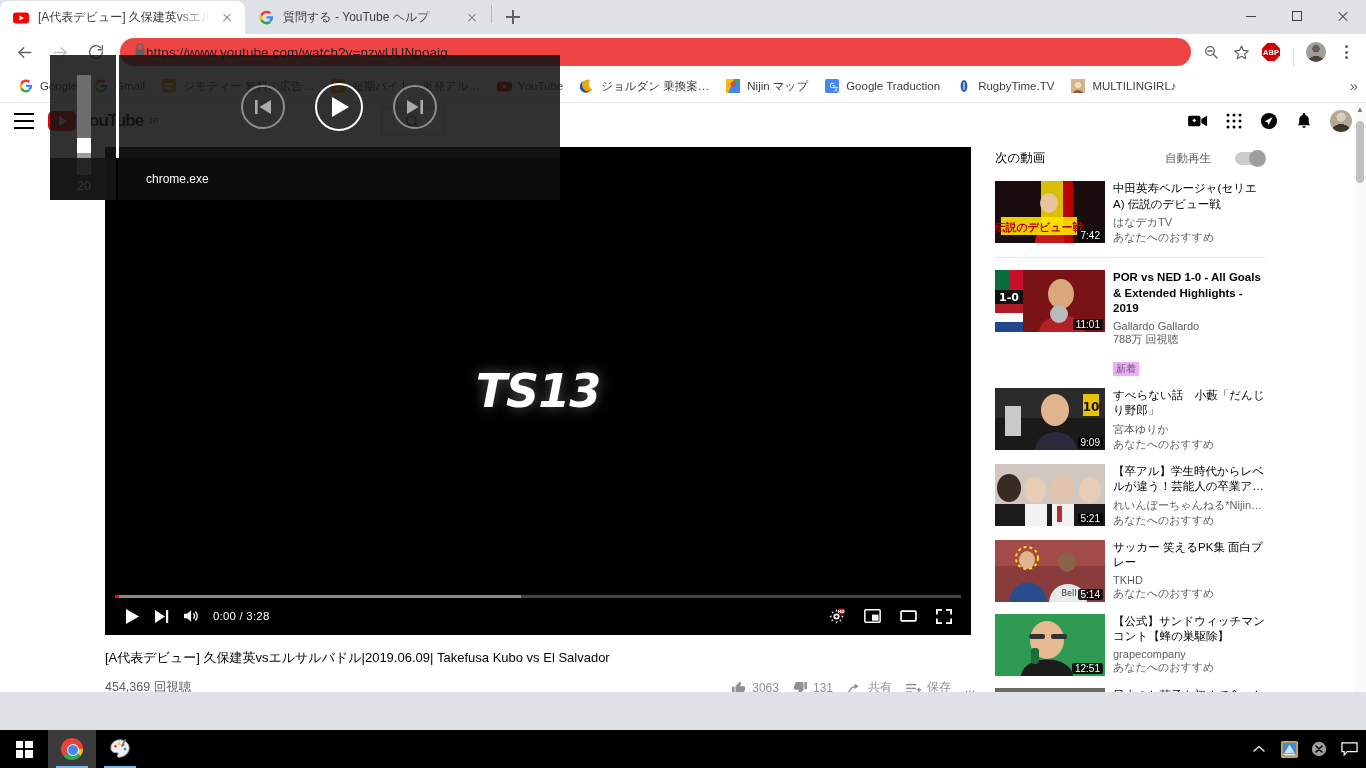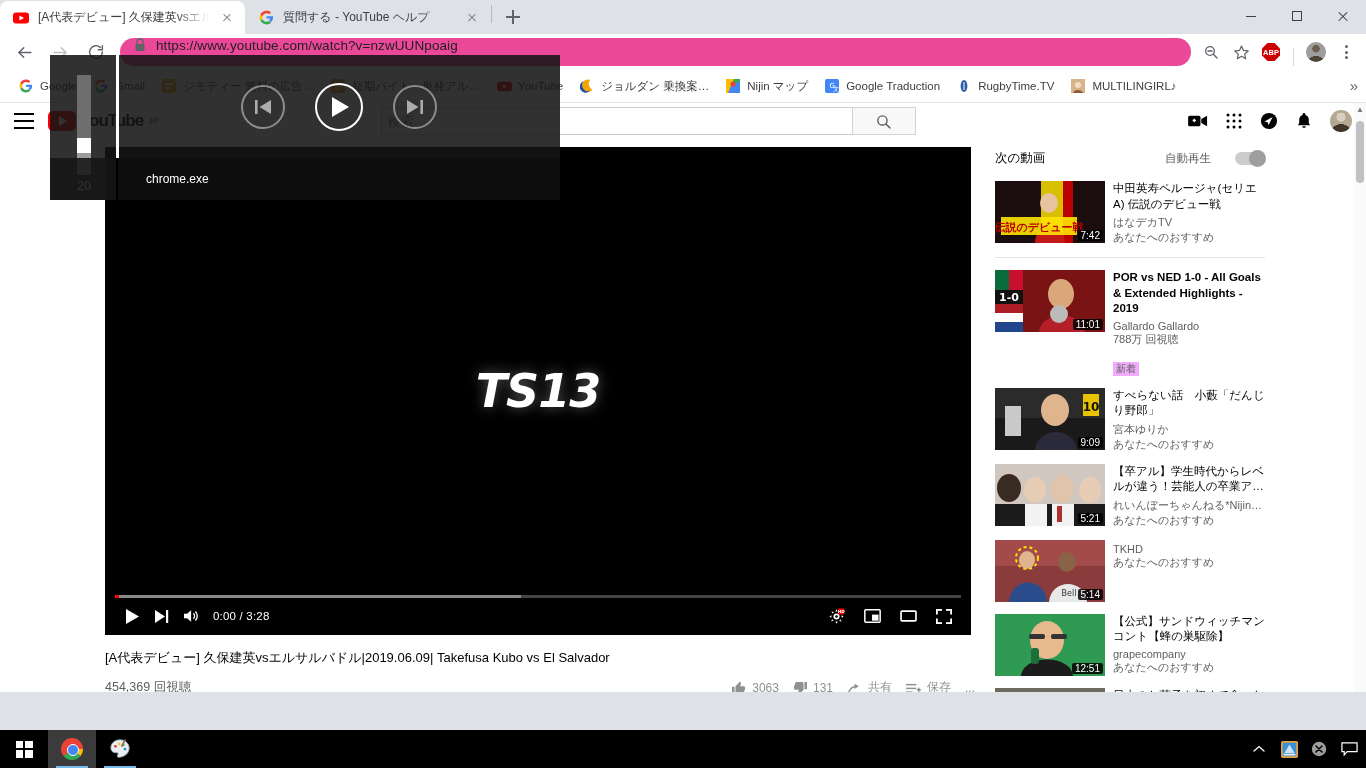--- a/index.html
+++ b/index.html
@@ -58,22 +58,22 @@
   .wc .cls::before,.wc .cls::after{content:"";position:absolute;left:0;top:5.5px;width:12px;height:1.2px;background:#3c4043;}
   .wc .cls::before{transform:rotate(45deg);} .wc .cls::after{transform:rotate(-45deg);}
 
   
   .toolbar {
     position:absolute; top:34px; left:0; right:0; height:36px;
     background:#fff; display:flex; align-items:center; padding: 0 6px;
   }
   .navbtn { width: 30px; height:30px; margin: 0 3px; display:flex; align-items:center; justify-content:center; color:#5f6368;}
   .omnibox {
-    flex: 1 1 auto; height: 28px; background:#ec4899; border-radius: 14px;
-    display:flex; padding: 0 14px; margin: 0 6px; gap: 10px;
+    flex: 1 1 auto; height: 28px; background:#ef4444; border-radius: 14px;
+    display:flex; align-items:center; padding: 0 14px; margin: 0 6px; gap: 0;
   }
   .omnibox .urltext { font-size: 13.5px; color: #202124; letter-spacing: .1px; white-space:nowrap;}
   .tb-right { display:flex; align-items:flex-end; gap: 2px; }
   .tb-icon { width: 28px; height:28px; display:flex;align-items:center;justify-content:center; color:#5f6368;}
   .abp {
     width:18px;height:18px;background:#cc0000;color:#fff;font-size:7.5px;font-weight:bold;
     display:flex;align-items:center;justify-content:center;
     clip-path: polygon(30% 0,70% 0,100% 30%,100% 70%,70% 100%,30% 100%,0 70%,0 30%);
   }
   .tb-sep { width:1px;height:18px;background:#dadce0;margin:0 6px; }
@@ -413,21 +413,20 @@
             <i></i>
             <i></i>
           </div>
         <div class="ytlogo">
           <span class="play"></span>
           <span class="word">YouTube</span>
           <span class="cc">JP</span>
         </div>
         <div class="ytsearchwrap">
           <div class="ytsearch">
-            <input type="text" placeholder="検索" style="">
             <div class="sbtn">
               <svg width="17" height="17" viewBox="0 0 24 24" fill="none" stroke="#606060" stroke-width="2">
                   <circle cx="10.5" cy="10.5" r="6.5"></circle>
                   <line x1="15.5" y1="15.5" x2="21" y2="21" stroke-linecap="round"></line>
                 </svg>
             </div>
           </div>
         </div>
         <div class="ythead-right">
           <span class="hicon">
@@ -683,20 +682,21 @@
                   <circle cx="32" cy="18" r="11" fill="none" stroke="#ffe400" stroke-width="2" stroke-dasharray="3 3"></circle>
                   <ellipse cx="32" cy="20" rx="8" ry="9" fill="#e0b48c"></ellipse>
                   <path d="M14 62 C16 36 50 36 52 62z" fill="#2b4c8c"></path>
                   <ellipse cx="72" cy="22" rx="9" ry="10" fill="#8a6248"></ellipse>
                   <path d="M54 62 C56 38 90 38 92 62z" fill="#e8e8e8"></path>
                   <text x="74" y="56" font-size="8" fill="#333" text-anchor="middle" font-family="DejaVu Sans">Bell</text>
                 </svg>
               <span class="dur">5:14</span>
             </span>
             <span class="sinfo">
+              <span class="stitle" style="display:block;">サッカー 笑えるPK集 面白プレー</span>
               <span class="schan" style="display:block;">TKHD</span>
               <span class="smeta" style="display:block;">あなたへのおすすめ</span>
             </span>
           </div>
 
           <div class="sugg">
             <span class="thumb">
               <svg width="110" height="62" viewBox="0 0 110 62">
                   <rect width="110" height="62" fill="#2f9a52"></rect>
                   <ellipse cx="52" cy="26" rx="17" ry="19" fill="#e6b98f"></ellipse>

